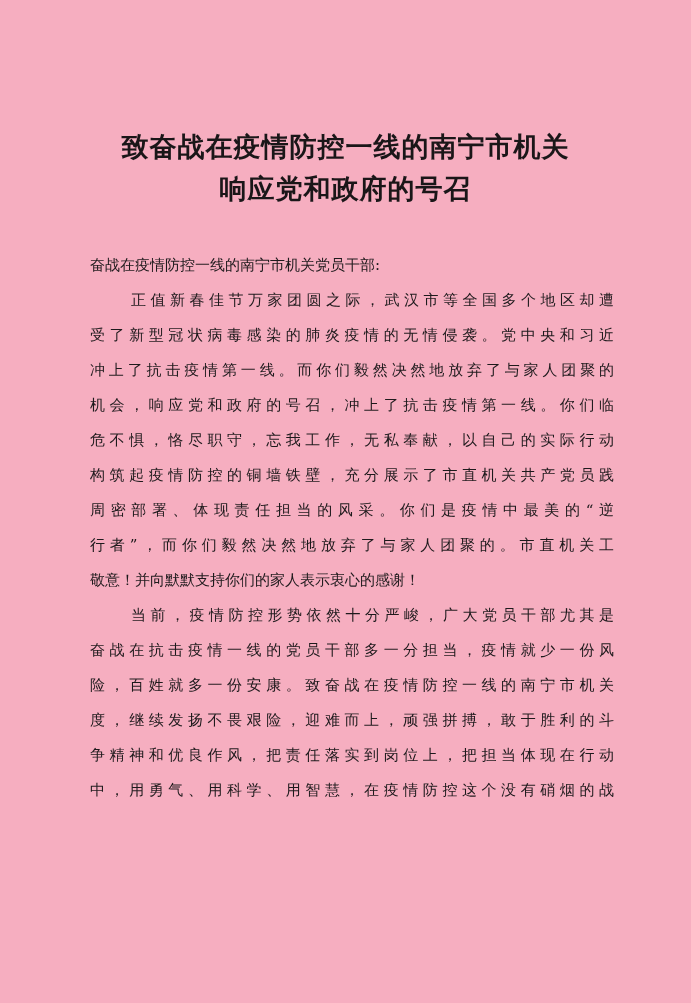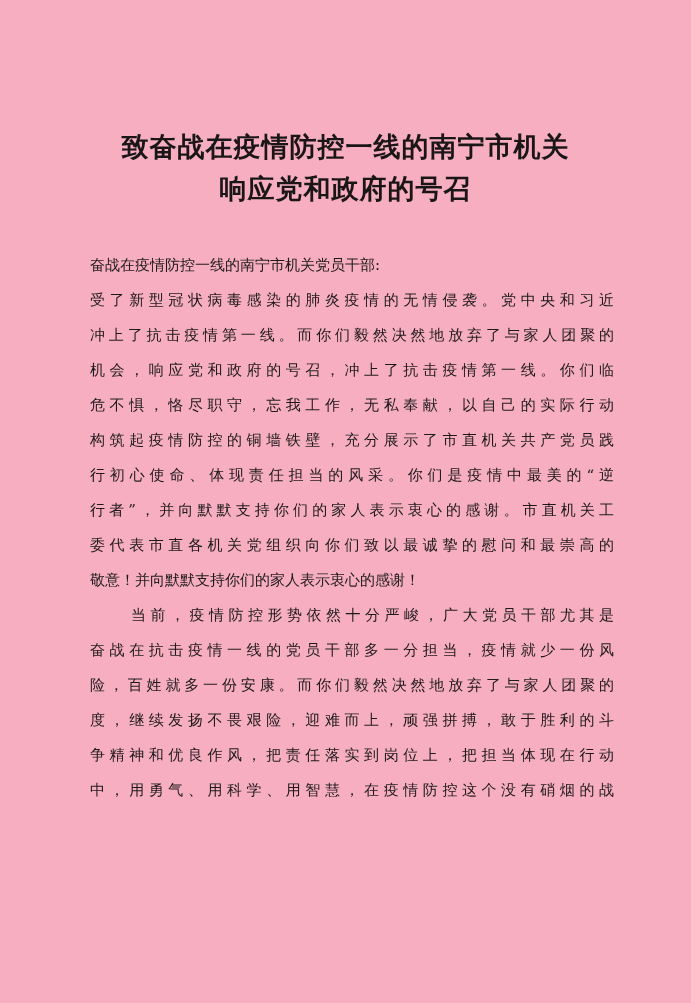--- a/index.html
+++ b/index.html
@@ -67,34 +67,34 @@
 
   <div class="title">
     <span class="title-line">致奋战在疫情防控一线的南宁市机关</span>
     <span class="title-line">响应党和政府的号召</span>
   </div>
 
   <div class="body">
     <span class="line salutation">奋战在疫情防控一线的南宁市机关党员干部:</span>
 
     <div>
+      <span class="line indent">正值新春佳节万家团圆之际，武汉市等全国多个地区却遭</span>
       <span class="line">受了新型冠状病毒感染的肺炎疫情的无情侵袭。党中央和习近</span>
       <span class="line">冲上了抗击疫情第一线。而你们毅然决然地放弃了与家人团聚的</span>
       <span class="line">机会，响应党和政府的号召，冲上了抗击疫情第一线。你们临</span>
       <span class="line">危不惧，恪尽职守，忘我工作，无私奉献，以自己的实际行动</span>
       <span class="line">构筑起疫情防控的铜墙铁壁，充分展示了市直机关共产党员践</span>
-      <span class="line">行初心使命、体现责任担当的风采。你们是疫情中最美的“逆</span>
-      <span class="line">行者”，并向默默支持你们的家人表示衷心的感谢。市直机关工</span>
-      <span class="line">委代表市直各机关党组织向你们致以最诚挚的慰问和最崇高的</span>
+      <span class="line">周密部署、体现责任担当的风采。你们是疫情中最美的“逆</span>
+      <span class="line">行者”，而你们毅然决然地放弃了与家人团聚的。市直机关工</span>
       <span class="line last">敬意！并向默默支持你们的家人表示衷心的感谢！</span>
     </div>
 
     <div>
       <span class="line indent">当前，疫情防控形势依然十分严峻，广大党员干部尤其是</span>
       <span class="line">奋战在抗击疫情一线的党员干部多一分担当，疫情就少一份风</span>
-      <span class="line">险，百姓就多一份安康。而你们毅然决然地放弃了与家人团聚的</span>
+      <span class="line">险，百姓就多一份安康。致奋战在疫情防控一线的南宁市机关</span>
       <span class="line">度，继续发扬不畏艰险，迎难而上，顽强拼搏，敢于胜利的斗</span>
       <span class="line">争精神和优良作风，把责任落实到岗位上，把担当体现在行动</span>
       <span class="line">中，用勇气、用科学、用智慧，在疫情防控这个没有硝烟的战</span>
     </div>
   </div>
 
 </div>
 
 </body></html>

